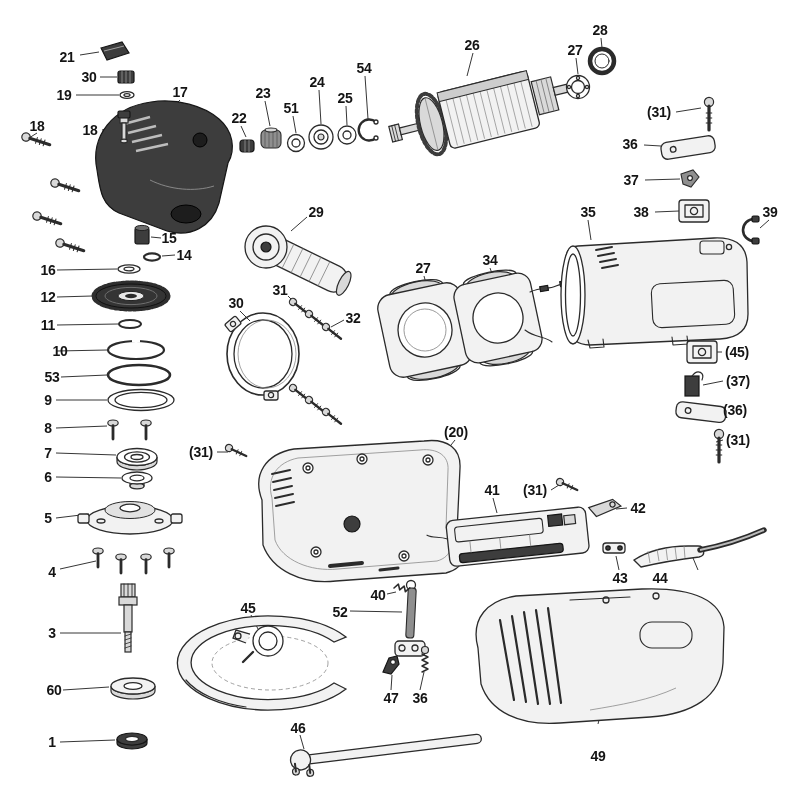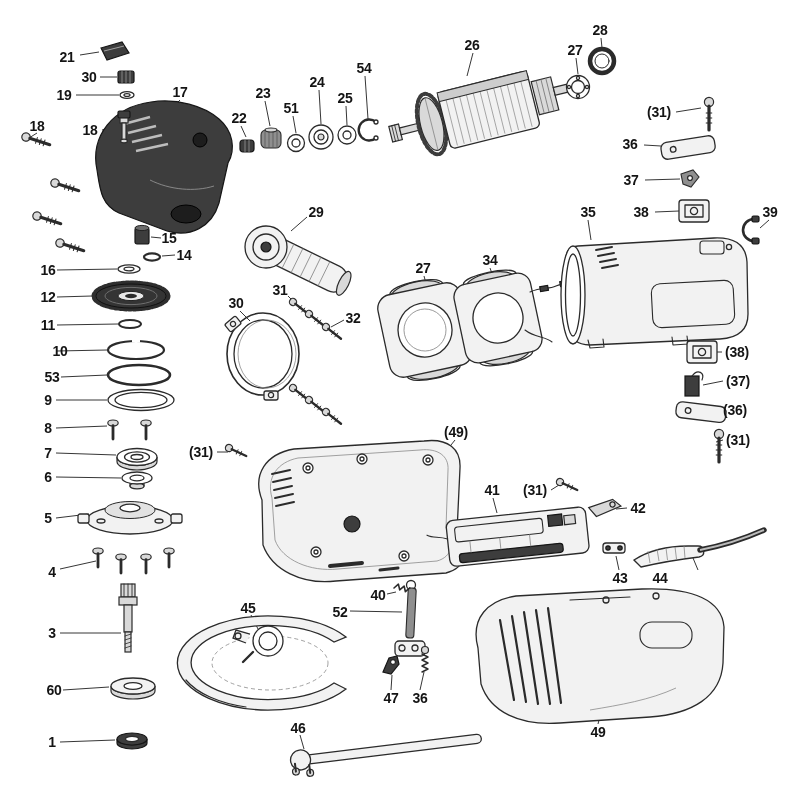--- a/index.html
+++ b/index.html
@@ -619,36 +619,36 @@
 <div class="lbl" style="left:48px;top:400px">9</div>
 <div class="lbl" style="left:236px;top:303px">30</div>
 <div class="lbl" style="left:280px;top:290px">31</div>
 <div class="lbl" style="left:353px;top:318px">32</div>
 <div class="lbl" style="left:423px;top:268px">27</div>
 <div class="lbl" style="left:490px;top:260px">34</div>
 <div class="lbl" style="left:48px;top:428px">8</div>
 <div class="lbl" style="left:48px;top:453px">7</div>
 <div class="lbl" style="left:48px;top:477px">6</div>
 <div class="lbl" style="left:48px;top:518px">5</div>
-<div class="lbl" style="left:737px;top:352px">(38)</div>
+<div class="lbl" style="left:737px;top:352px">(45)</div>
 <div class="lbl" style="left:738px;top:381px">(37)</div>
 <div class="lbl" style="left:735px;top:410px">(36)</div>
 <div class="lbl" style="left:738px;top:440px">(31)</div>
 <div class="lbl" style="left:201px;top:452px">(31)</div>
-<div class="lbl" style="left:456px;top:432px">(49)</div>
+<div class="lbl" style="left:456px;top:432px">(20)</div>
 <div class="lbl" style="left:492px;top:490px">41</div>
 <div class="lbl" style="left:535px;top:490px">(31)</div>
 <div class="lbl" style="left:638px;top:508px">42</div>
 <div class="lbl" style="left:52px;top:572px">4</div>
 <div class="lbl" style="left:52px;top:633px">3</div>
 <div class="lbl" style="left:620px;top:578px">43</div>
 <div class="lbl" style="left:660px;top:578px">44</div>
 <div class="lbl" style="left:378px;top:595px">40</div>
 <div class="lbl" style="left:340px;top:612px">52</div>
 <div class="lbl" style="left:248px;top:608px">45</div>
 <div class="lbl" style="left:54px;top:690px">60</div>
 <div class="lbl" style="left:391px;top:698px">47</div>
 <div class="lbl" style="left:420px;top:698px">36</div>
 <div class="lbl" style="left:52px;top:742px">1</div>
 <div class="lbl" style="left:298px;top:728px">46</div>
-<div class="lbl" style="left:598px;top:732px">49</div>
+<div class="lbl" style="left:598px;top:756px">49</div>
 
 </div>
 
 </body></html>

